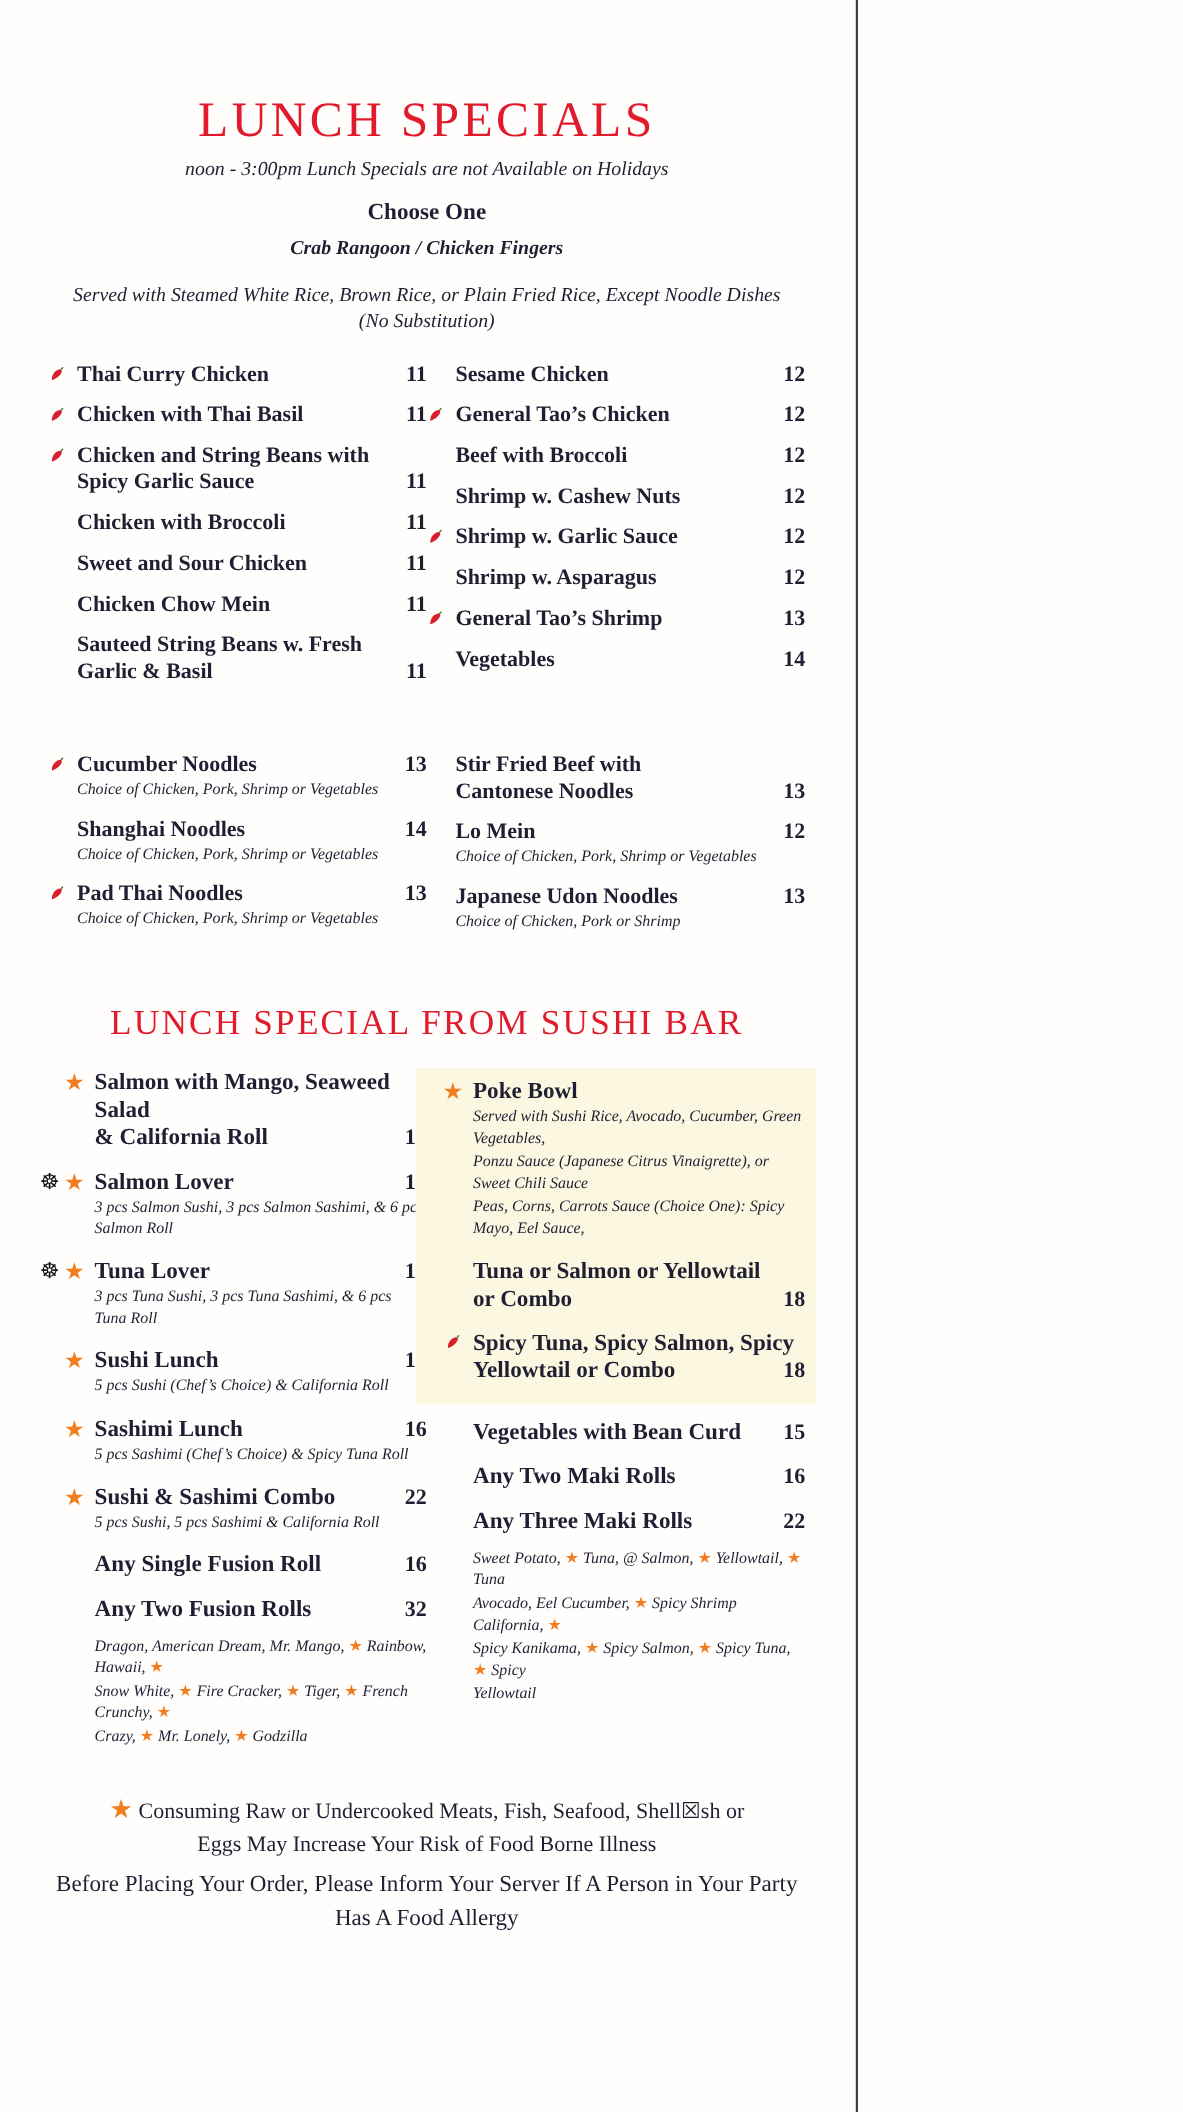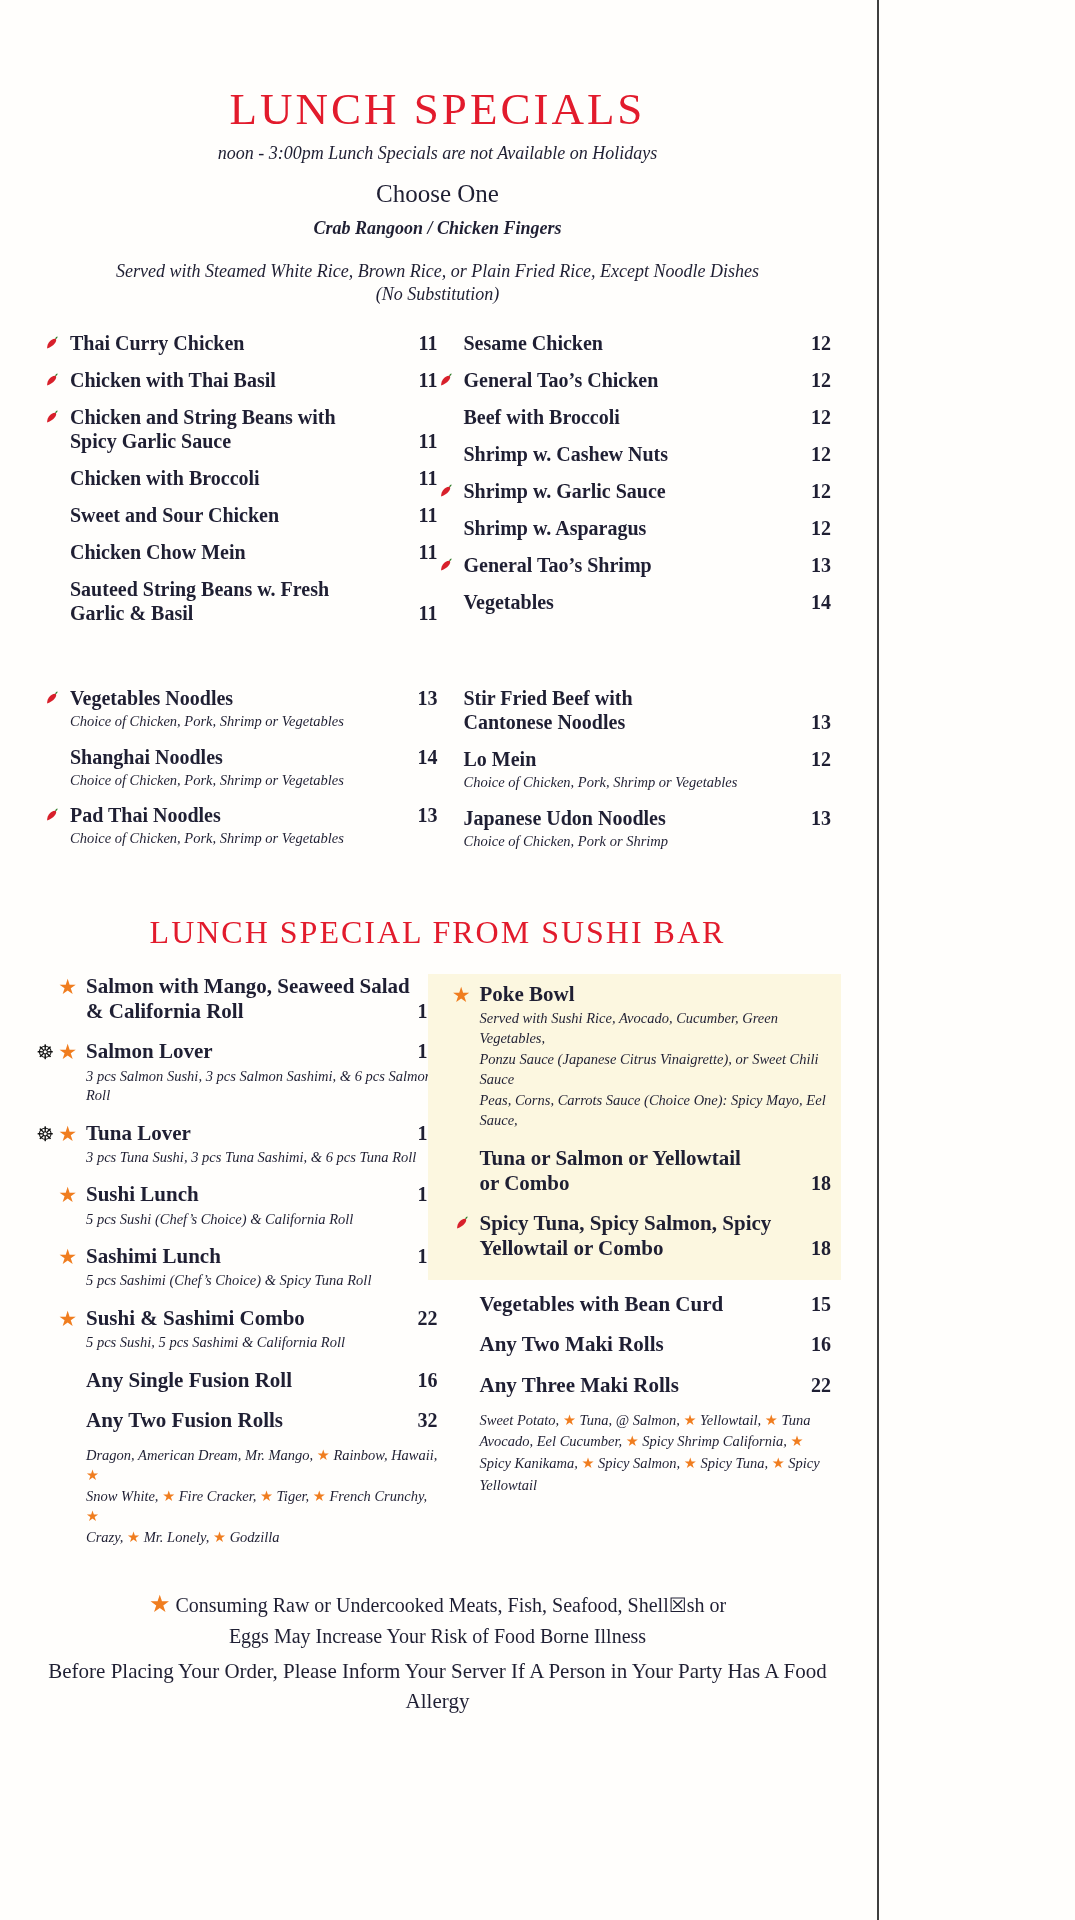--- a/index.html
+++ b/index.html
@@ -2,30 +2,30 @@
 <html><head>
 <meta charset="utf-8">
 <style>
   * { box-sizing: border-box; }
   html, body { margin: 0; padding: 0; background: #ffffff; }
   .page {
     width: 1075px; min-height: 1920px; background: #fffefc;
     font-family: "Liberation Serif", serif; color: #1f1f33; position: relative;
   }
   .content {
-    width: 879px; min-height: 1920px; border-right: 2px solid #3f3f3f;
+    width: 780px; min-height: 1920px; border-right: 2px solid #3f3f3f;
     padding: 86px 46px 40px 44px;
   }
   .menu-header { text-align: center; }
   .menu-title {
     font-size: 45px; font-weight: normal; color: #e21b2c;
     letter-spacing: 3px; margin: 0; line-height: 1.05;
   }
   .subtitle { font-style: italic; font-size: 18px; margin-top: 10px; }
-  .choose-one { font-weight: normal; font-size: 25px; margin-top: 16px; }
+  .choose-one { font-weight: bold; font-size: 21px; margin-top: 16px; }
   .choose-items { font-weight: bold; font-style: italic; font-size: 18px; margin-top: 10px; }
   .served { font-style: italic; font-size: 18px; margin-top: 22px; }
   .served2 { font-style: italic; font-size: 18px; margin-top: 2px; }
 
   .two-col { display: flex; }
   .entrees { margin-top: 26px; }
   .noodles { margin-top: 48px; }
   .col { flex: 1; min-width: 0; }
 
   .menu-item { display: flex; margin-bottom: 13px; }
@@ -270,21 +270,21 @@
             <span class="icon-cell">
               <span class="chili-wrap">
                 <svg width="17" height="17" viewBox="0 0 24 24" aria-hidden="true">
                   <path d="M4.5 20.5 C4 16 6.5 10.5 11 8 C13 6.9 15 6.4 16.2 6.8 C17.5 7.3 17.6 9.5 16.3 11.8 C14.2 15.5 8.8 19.5 4.5 20.5 Z" fill="#d8202b"></path>
                   <path d="M15.9 7 C16 5.2 17.2 3.9 19.2 3.7 C19.1 5.6 18 6.9 16.4 7.3 Z" fill="#34802e"></path>
                 </svg>
               </span>
             </span>
             <div class="item-body">
               <div class="item-line">
-                <span class="item-name">Vegetables Noodles</span>
+                <span class="item-name">Cucumber Noodles</span>
                 <span class="item-price">13</span>
               </div>
               <div class="item-desc">Choice of Chicken, Pork, Shrimp or Vegetables</div>
             </div>
           </div>
           <div class="menu-item">
             <span class="icon-cell"></span>
             <div class="item-body">
               <div class="item-line">
                 <span class="item-name">Shanghai Noodles</span>

